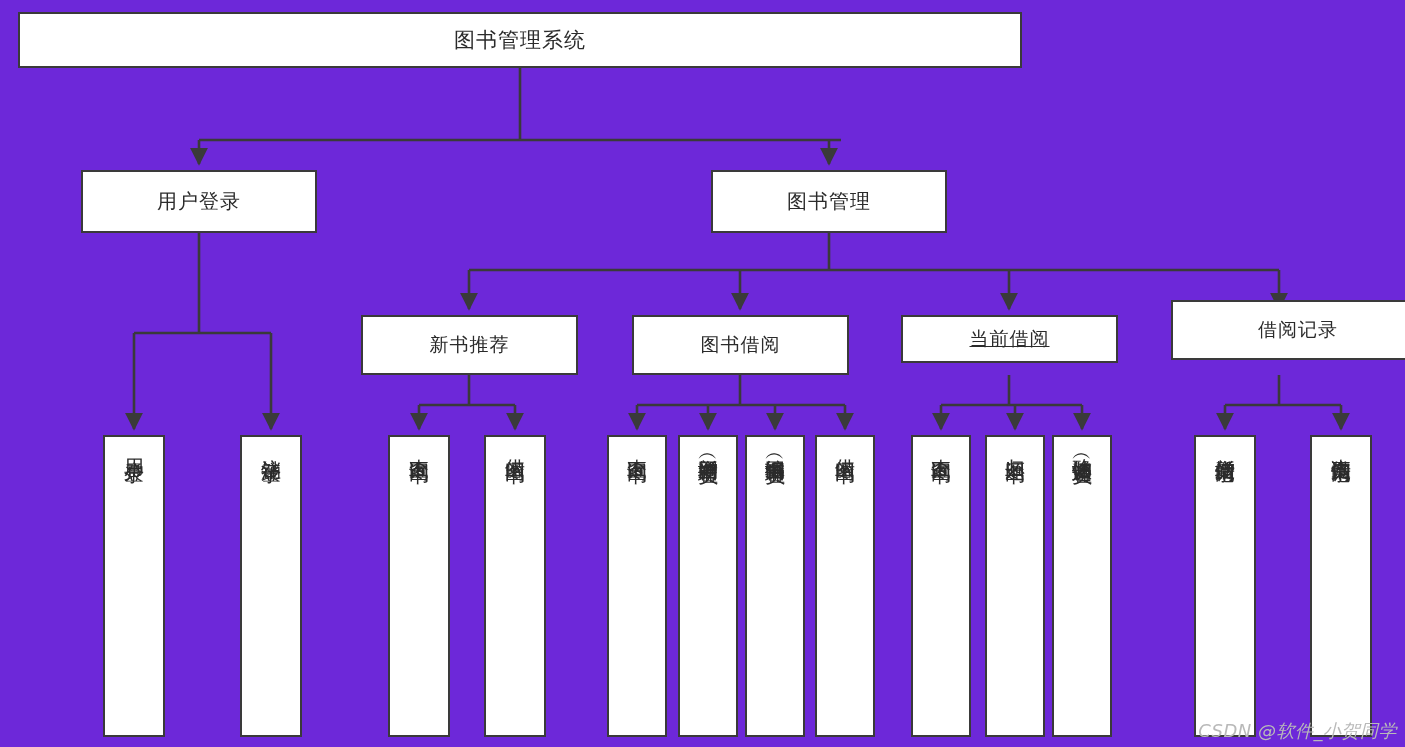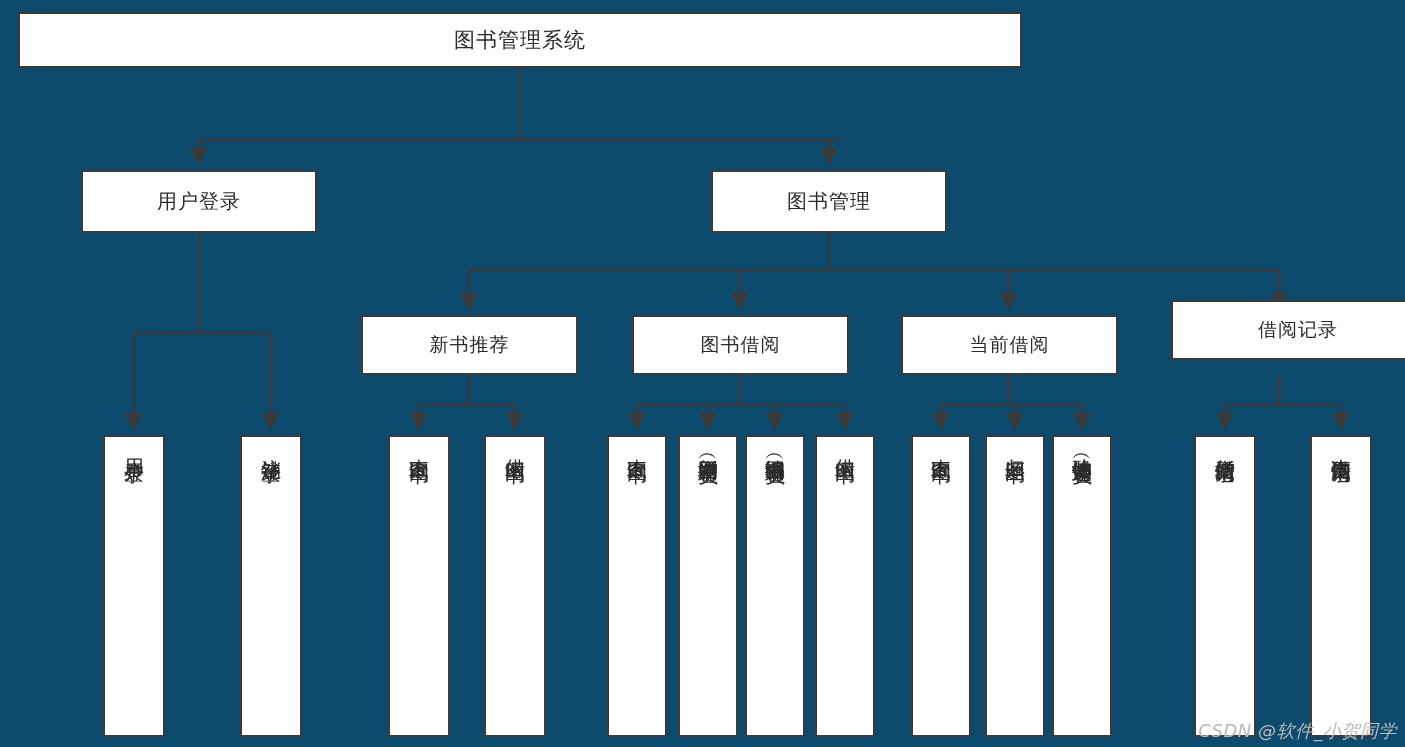--- a/index.html
+++ b/index.html
@@ -8,21 +8,21 @@
     padding: 0;
     background: #ffffff;
   }
   body {
     font-family: "DejaVu Sans", "Liberation Sans", sans-serif;
   }
   #canvas {
     position: relative;
     width: 1405px;
     height: 747px;
-    background: #0c4a6e;
+    background: #6d28d9;
     overflow: hidden;
   }
   #wires {
     position: absolute;
     left: 0;
     top: 0;
     width: 1405px;
     height: 747px;
     pointer-events: none;
   }
@@ -142,21 +142,21 @@
   <div class="node lvl2" style="left:361px;top:315px;width:217px;height:60px;">
     <span class="htext">新书推荐</span>
   </div>
 
   <div class="node lvl1" style="left:711px;top:170px;width:236px;height:63px;">
     <span class="htext">图书管理</span>
   </div>
   <div class="node lvl2" style="left:632px;top:315px;width:217px;height:60px;align-items:center;">
     <span class="htext">图书借阅</span>
   </div>
-  <div class="node lvl2" style="left:901px;top:315px;width:217px;height:60px;">
+  <div class="node lvl2" style="left:901px;top:315px;width:217px;height:48px;text-decoration:underline;">
     <span class="htext">当前借阅</span>
   </div>
   <div class="node lvl2" style="left:1171px;top:300px;width:254px;height:60px;">
     <span class="htext">借阅记录</span>
   </div>
 
   <div class="node leaf" style="left:103px;top:435px;width:62px;height:302px;">
     <span class="vtext">用户登录</span>
   </div>
   <div class="node leaf" style="left:240px;top:435px;width:62px;height:302px;">

